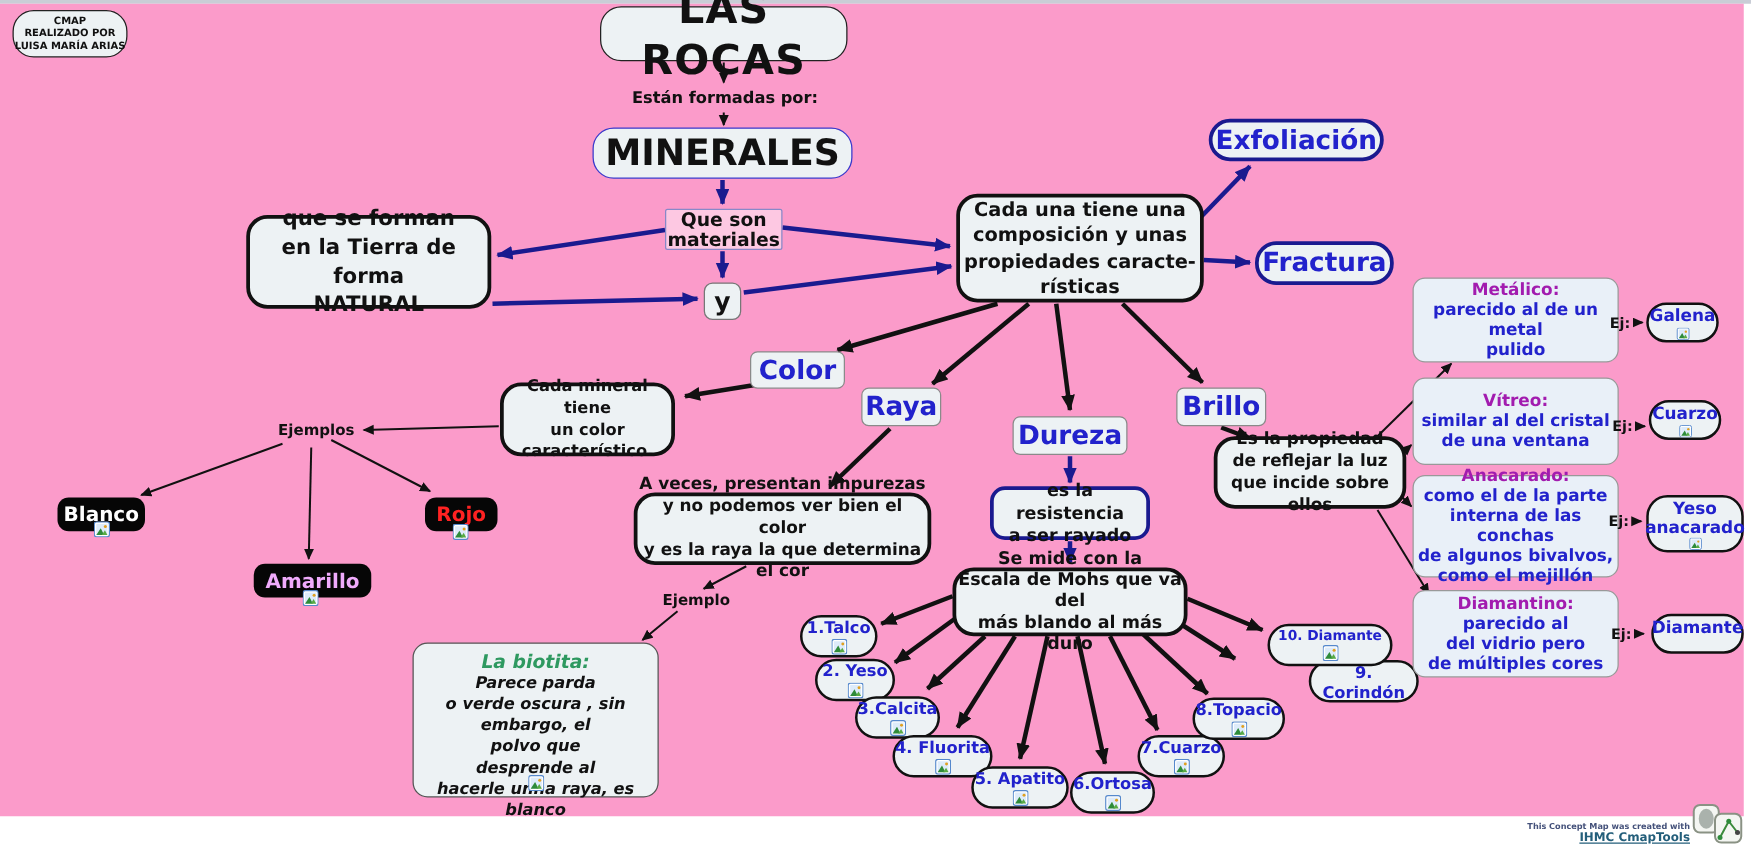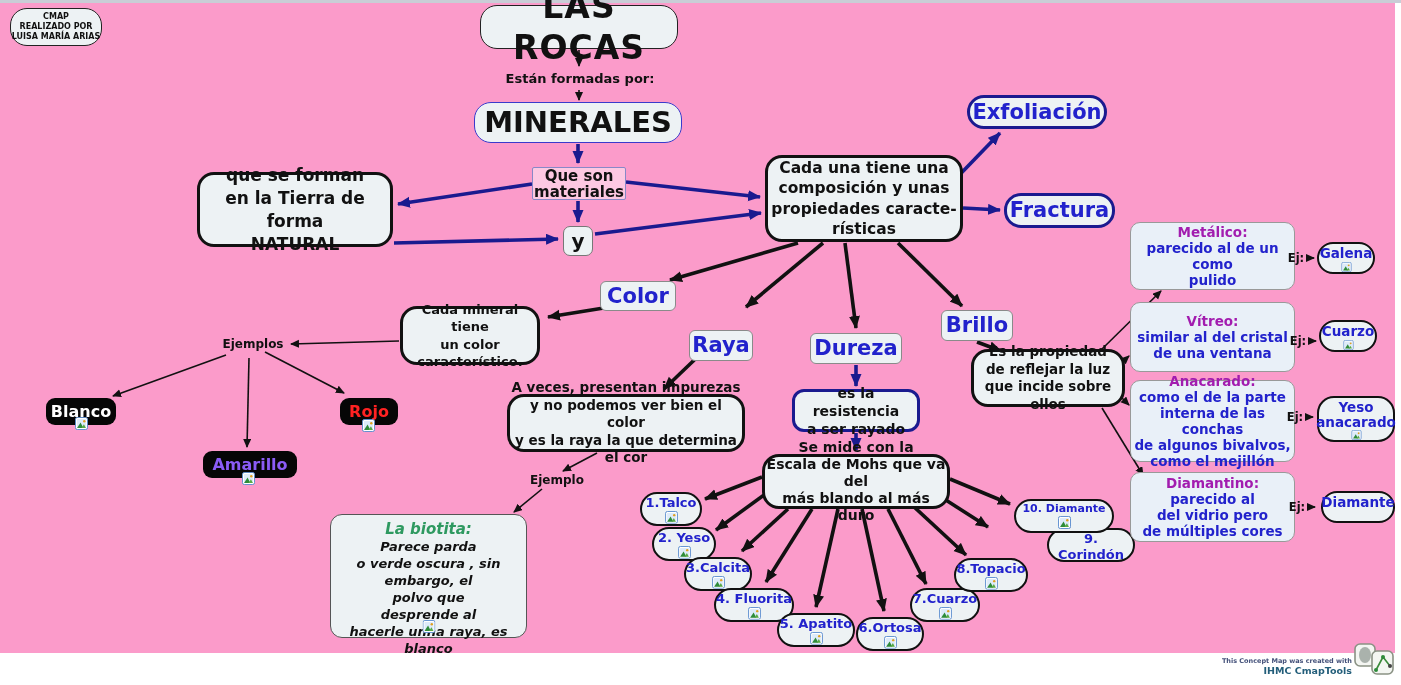--- a/index.html
+++ b/index.html
@@ -17,21 +17,21 @@
   .b-thin{border:1.5px solid #222;}
   .b-navy{border:3px solid #1A1A8F;}
   .b-blue-thin{border:1.5px solid #3A3ACC;}
   .b-gray{border:1px solid #8A8A8A;}
   .b-types{border:1px solid #999;background:#E9F0F8;}
   .blue{color:#2222CC;}
   .magenta{color:#a21caf;}
   .green{color:#2E9960;}
   .chip{position:absolute;background:#060606;border-radius:9px;display:flex;align-items:center;
         justify-content:center;text-align:center;font-size:16px;}
-  .c-white{color:#FFFFFF;} .c-red{color:#FF2222;} .c-yellow{color:#8b5cf6;}
+  .c-white{color:#FFFFFF;} .c-red{color:#FF2222;} .c-yellow{color:#f0abfc;}
   .lbl{position:absolute;font-size:12px;color:#111;text-align:center;}
   .img-icon{width:13px;height:13px;display:block;}
   svg.arrows{position:absolute;left:0;top:0;pointer-events:none;}
   .credit{position:absolute;text-align:right;color:#44517A;}
 </style>
 </head>
 <body>
 
 <div class="page">
   <div class="top-strip"></div>
@@ -159,21 +159,21 @@
   <div class="box b-navy blue" style="left:967px;top:95px;width:140px;height:34px;font-size:21px;">
     <span>Exfoliación</span>
   </div>
   <div class="box b-navy blue" style="left:1004px;top:193px;width:111px;height:35px;font-size:21px;">
     <span>Fractura</span>
   </div>
 
   <div class="box b-gray blue" style="left:600px;top:281px;width:76px;height:30px;font-size:21px;border-radius:6px;">
       <span>Color</span>
     </div>
-  <div class="box b-gray blue" style="left:689px;top:310px;width:64px;height:31px;font-size:21px;border-radius:6px;margin-top:20px;">
+  <div class="box b-gray blue" style="left:689px;top:310px;width:64px;height:31px;font-size:21px;border-radius:6px;">
       <span>Raya</span>
     </div>
   <div class="box b-gray blue" style="left:810px;top:333px;width:92px;height:31px;font-size:21px;border-radius:6px;">
       <span>Dureza</span>
     </div>
   <div class="box b-gray blue" style="left:941px;top:310px;width:72px;height:31px;font-size:21px;border-radius:6px;">
       <span>Brillo</span>
     </div>
 
   <div class="box b-heavy" style="left:400px;top:306px;width:140px;height:59px;font-size:13px;line-height:17.5px;">
@@ -299,21 +299,21 @@
     </div>
 
   <div class="box b-heavy35" style="left:971px;top:349px;width:154px;height:58px;font-size:13.5px;line-height:17.5px;">
     <span class="pre">Es la propiedad
 de reflejar la luz
 que incide sobre ellos</span>
   </div>
 
   <div class="box b-types blue" style="left:1130px;top:222px;width:165px;height:68px;font-size:13.5px;line-height:16px;border-radius:10px;">
     <span class="magenta">Metálico:</span>
-    <span class="pre">parecido al de un como
+    <span class="pre">parecido al de un metal
 pulido</span>
   </div>
   <div class="box b-types blue" style="left:1130px;top:302px;width:165px;height:70px;font-size:13.5px;line-height:16px;border-radius:10px;">
     <span class="magenta">Vítreo:</span>
     <span class="pre">similar al del cristal
 de una ventana</span>
   </div>
   <div class="box b-types blue" style="left:1130px;top:380px;width:165px;height:82px;font-size:13.5px;line-height:16px;border-radius:10px;">
     <span class="magenta">Anacarado:</span>
     <span class="pre">como el de la parte
@@ -359,21 +359,21 @@
   <div class="box b-med blue" style="left:1321px;top:491px;width:74px;height:32px;font-size:13.5px;justify-content:flex-start;padding-top:1px;gap:43px;">
       <span>Diamante</span>
     <svg class="img-icon">
         <use href="#imgicon"></use>
       </svg>
     </div>
 
   <div class="credit" style="left:1200px;top:657px;width:152px;font-size:6.5px;">
     <span>This Concept Map was created with</span>
   </div>
-  <div class="credit" style="left:1200px;top:665px;width:152px;font-size:9.5px;color:#235E7A;">
+  <div class="credit" style="left:1200px;top:665px;width:152px;font-size:9.5px;color:#235E7A;text-decoration:underline;">
     <span>IHMC CmapTools</span>
   </div>
   <svg class="abs" style="left:1353px;top:641px;" width="42" height="36" viewBox="0 0 42 36">
     <rect x="2" y="3" width="20" height="22" rx="5" fill="#F4F6F2" stroke="#8A9284" stroke-width="1.6"></rect>
     <ellipse cx="12" cy="14" rx="6" ry="8" fill="#AAB2AC"></ellipse>
     <rect x="19" y="10" width="21" height="23" rx="5" fill="#F4F6F2" stroke="#8A9284" stroke-width="1.6"></rect>
     <polyline points="23,29 30,16 37,25" fill="none" stroke="#3B8A3B" stroke-width="1.6"></polyline>
     <circle cx="23" cy="29" r="2" fill="#2E8B3A"></circle>
     <circle cx="30" cy="16" r="2" fill="#2E8B3A"></circle>
     <circle cx="37" cy="25" r="2" fill="#444"></circle>

